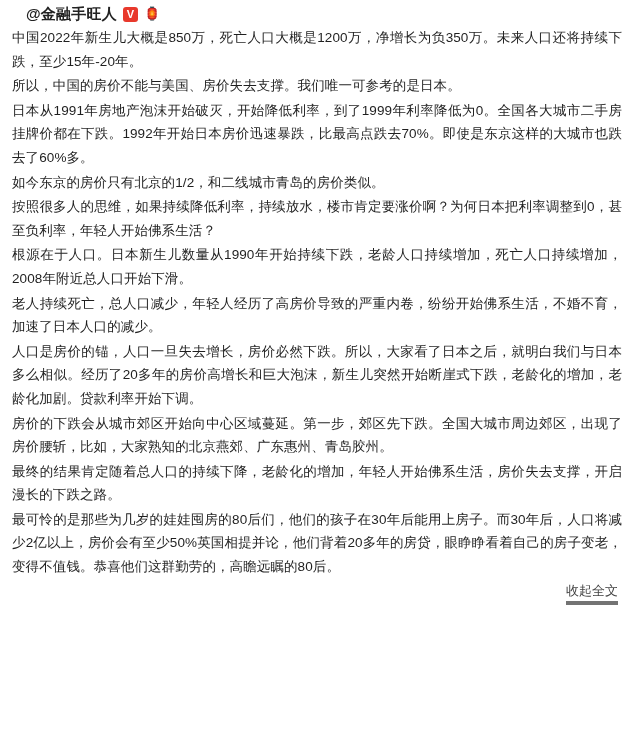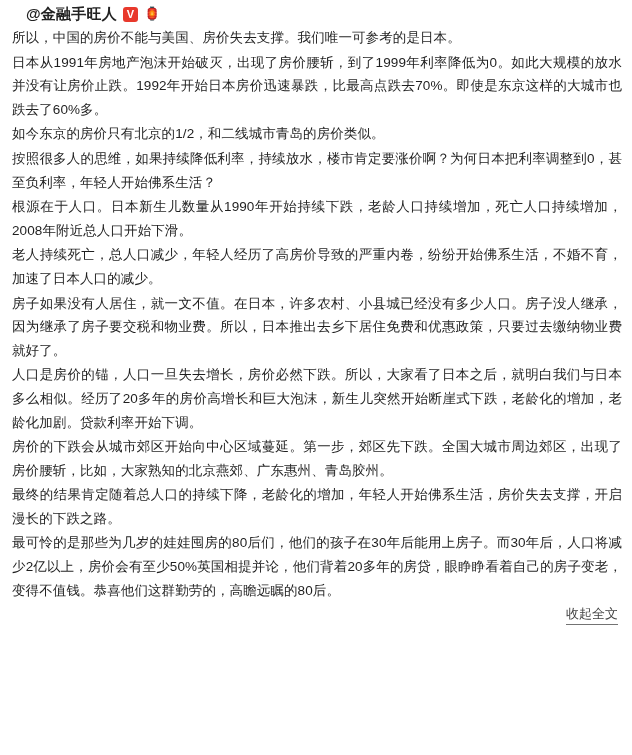--- a/index.html
+++ b/index.html
@@ -72,45 +72,45 @@
   }
   .footer-row {
     display: flex;
     justify-content: flex-end;
     align-items: center;
     padding: 2px 14px 0 0;
   }
   .collapse-link {
     font-size: 13px;
     color: #444444;
-    border-bottom: 1px solid #737373;
+    border-bottom: 4px solid #737373;
     padding-bottom: 1px;
     cursor: pointer;
     line-height: 18px;
   }
 </style>
 </head>
 <body>
 
 <div class="page">
 
   <div class="author-row">
     <span class="author-name">@金融手旺人</span>
     <span class="badge-v">V</span>
     <span class="badge-emoji">🏮</span>
   </div>
 
   <div class="article">
+    <p class="para">中国2022年新生儿大概是850万，死亡人口大概是1200万，净增长为负350万。未来人口还将持续下跌，至少15年-20年。</p>
     <p class="para">所以，中国的房价不能与美国、房价失去支撑。我们唯一可参考的是日本。</p>
-    <p class="para">日本从1991年房地产泡沫开始破灭，出现了房价腰斩，到了1999年利率降低为0。如此大规模的放水并没有让房价止跌。1992年开始日本房价迅速暴跌，比最高点跌去70%。即使是东京这样的大城市也跌去了60%多。</p>
+    <p class="para">日本从1991年房地产泡沫开始破灭，开始降低利率，到了1999年利率降低为0。全国各大城市二手房挂牌价都在下跌。1992年开始日本房价迅速暴跌，比最高点跌去70%。即使是东京这样的大城市也跌去了60%多。</p>
     <p class="para">如今东京的房价只有北京的1/2，和二线城市青岛的房价类似。</p>
     <p class="para">按照很多人的思维，如果持续降低利率，持续放水，楼市肯定要涨价啊？为何日本把利率调整到0，甚至负利率，年轻人开始佛系生活？</p>
     <p class="para">根源在于人口。日本新生儿数量从1990年开始持续下跌，老龄人口持续增加，死亡人口持续增加，2008年附近总人口开始下滑。</p>
     <p class="para">老人持续死亡，总人口减少，年轻人经历了高房价导致的严重内卷，纷纷开始佛系生活，不婚不育，加速了日本人口的减少。</p>
-    <p class="para">房子如果没有人居住，就一文不值。在日本，许多农村、小县城已经没有多少人口。房子没人继承，因为继承了房子要交税和物业费。所以，日本推出去乡下居住免费和优惠政策，只要过去缴纳物业费就好了。</p>
     <p class="para">人口是房价的锚，人口一旦失去增长，房价必然下跌。所以，大家看了日本之后，就明白我们与日本多么相似。经历了20多年的房价高增长和巨大泡沫，新生儿突然开始断崖式下跌，老龄化的增加，老龄化加剧。贷款利率开始下调。</p>
     <p class="para">房价的下跌会从城市郊区开始向中心区域蔓延。第一步，郊区先下跌。全国大城市周边郊区，出现了房价腰斩，比如，大家熟知的北京燕郊、广东惠州、青岛胶州。</p>
     <p class="para">最终的结果肯定随着总人口的持续下降，老龄化的增加，年轻人开始佛系生活，房价失去支撑，开启漫长的下跌之路。</p>
     <p class="para">最可怜的是那些为几岁的娃娃囤房的80后们，他们的孩子在30年后能用上房子。而30年后，人口将减少2亿以上，房价会有至少50%英国相提并论，他们背着20多年的房贷，眼睁睁看着自己的房子变老，变得不值钱。恭喜他们这群勤劳的，高瞻远瞩的80后。</p>
   </div>
 
   <div class="footer-row">
     <span class="collapse-link">收起全文</span>
   </div>
 

